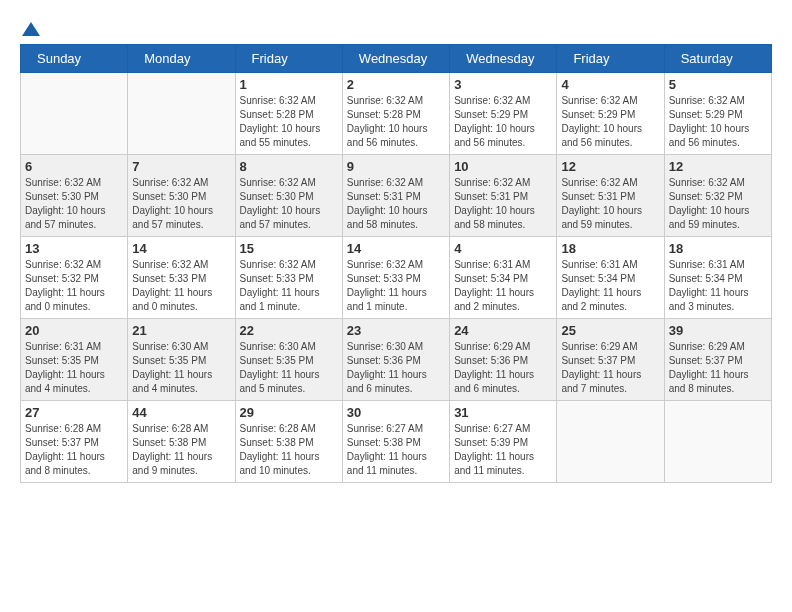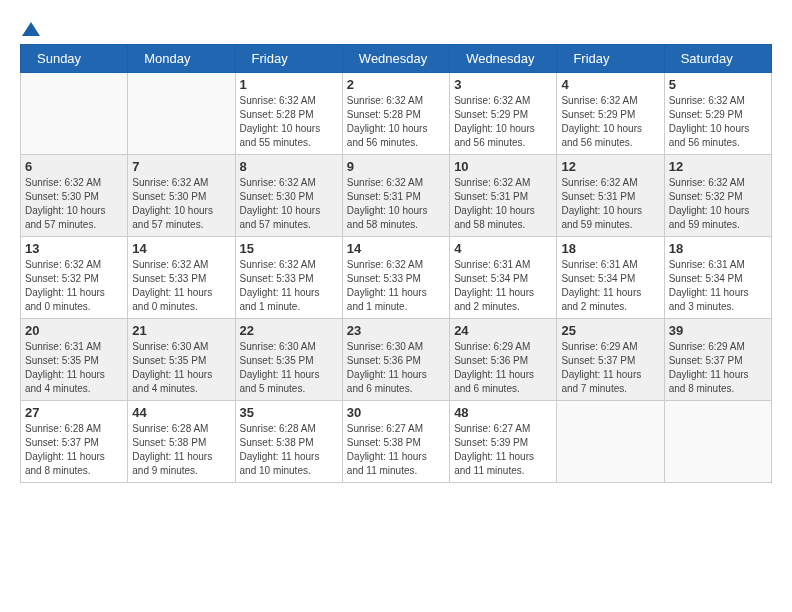--- a/index.html
+++ b/index.html
@@ -223,28 +223,28 @@
       <tr>
         <td>
           <span class="day-number">27</span>
           <div class="day-info">Sunrise: 6:28 AM<br>Sunset: 5:37 PM<br>Daylight: 11 hours and 8 minutes.</div>
         </td>
         <td>
           <span class="day-number">44</span>
           <div class="day-info">Sunrise: 6:28 AM<br>Sunset: 5:38 PM<br>Daylight: 11 hours and 9 minutes.</div>
         </td>
         <td>
-          <span class="day-number">35</span>
+          <span class="day-number">29</span>
           <div class="day-info">Sunrise: 6:28 AM<br>Sunset: 5:38 PM<br>Daylight: 11 hours and 10 minutes.</div>
         </td>
         <td>
           <span class="day-number">30</span>
           <div class="day-info">Sunrise: 6:27 AM<br>Sunset: 5:38 PM<br>Daylight: 11 hours and 11 minutes.</div>
         </td>
         <td>
-          <span class="day-number">48</span>
+          <span class="day-number">31</span>
           <div class="day-info">Sunrise: 6:27 AM<br>Sunset: 5:39 PM<br>Daylight: 11 hours and 11 minutes.</div>
         </td>
         <td class="empty"></td>
         <td class="empty"></td>
       </tr>
     </tbody>
 </table>
 
 </body></html>

